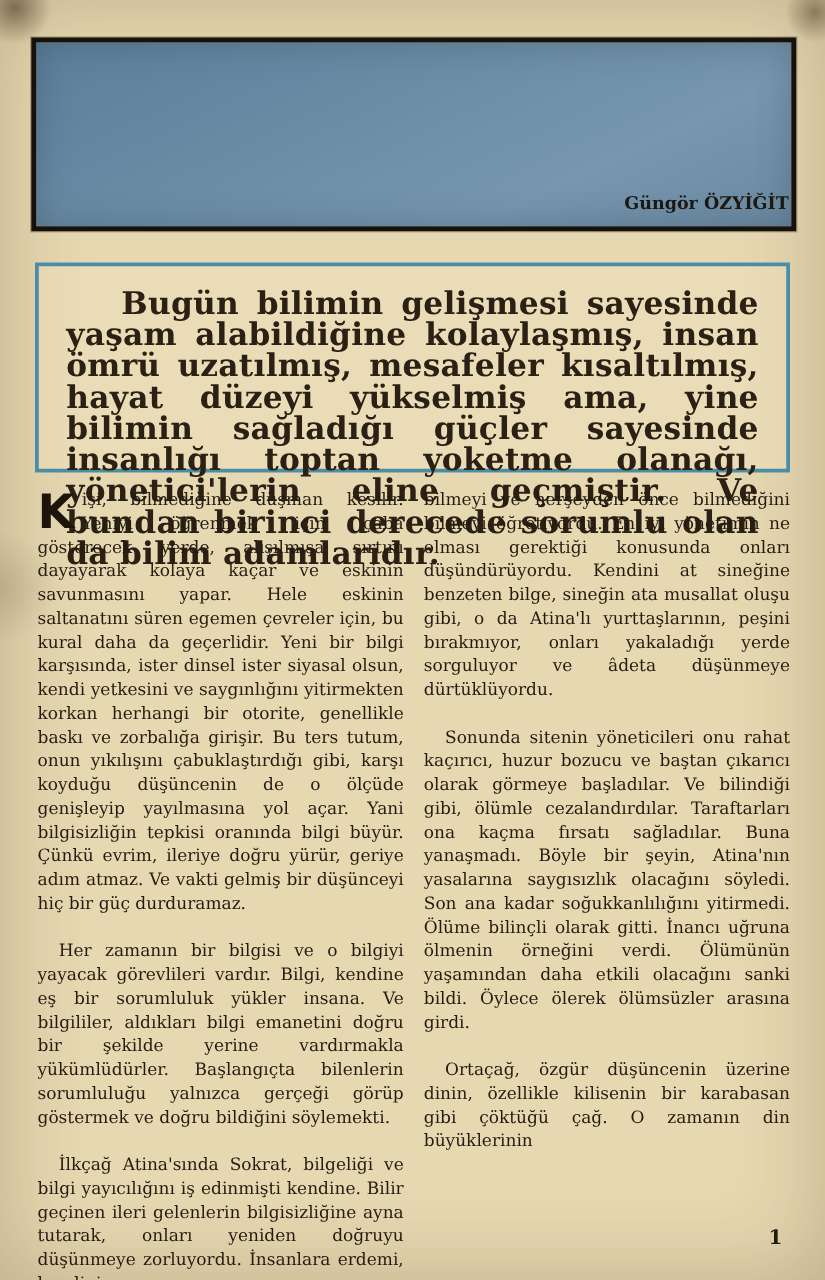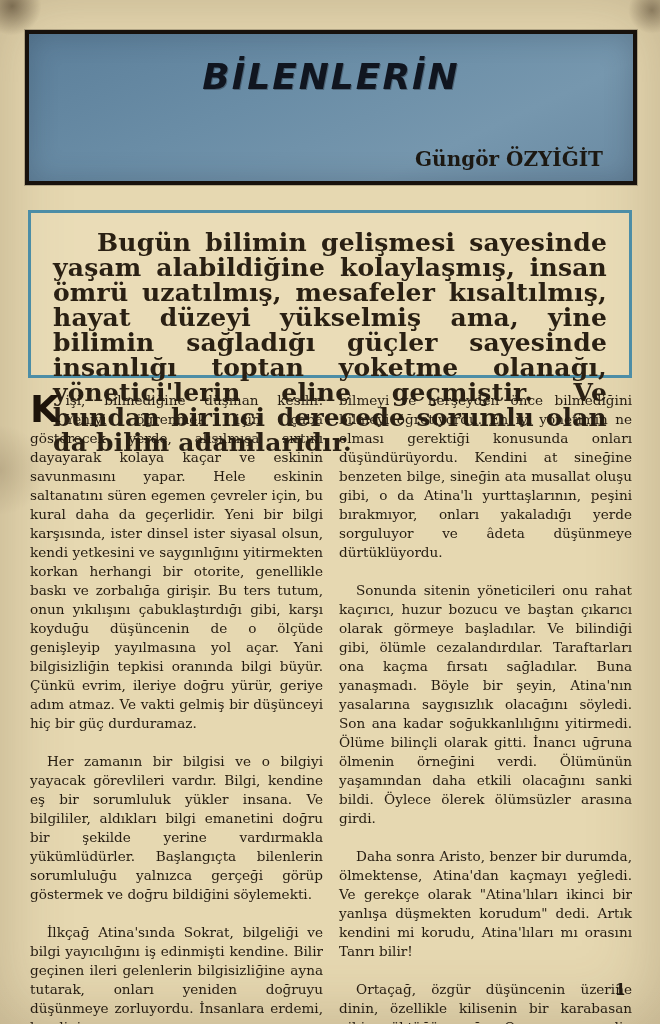--- a/index.html
+++ b/index.html
@@ -33,23 +33,23 @@
   .banner .title-line {
     font-family:"DejaVu Sans", sans-serif;
     font-weight:bold; font-style:italic;
     font-size:36px; letter-spacing:2px;
     color:#10151f;
     text-shadow: 1px 1px 0 rgba(20,25,35,.35);
   }
   .banner .title-line.first { margin-top:22px; }
   .banner .title-line.second { margin-top:17px; }
   .banner .byline {
-    position:absolute; right:30px; bottom:10px;
+    position:absolute; right:2px; bottom:10px;
     font-family:"DejaVu Serif", serif;
-    font-weight:bold; font-size:20px;
+    font-weight:bold; font-size:14px;
     color:#1c1812;
     margin-left:31px;
   }
 
   
   .lead-box {
     position:absolute; left:28px; top:210px;
     width:604px; height:168px;
     box-sizing:border-box;
     border:3px solid #4c8da6;
@@ -96,35 +96,33 @@
     position:absolute; right:34px; top:980px;
     font-weight:bold; font-size:16px; color:#241b10;
   }
 </style>
 </head>
 <body style="background-color: rgb(227, 213, 174);">
 
 <div class="vignette"></div>
 
 <div class="banner" style="border-color: rgb(23, 17, 12);">
-  <div class="title-line first">BİLENLERİN</div>
   <div class="byline">Güngör ÖZYİĞİT</div>
 </div>
 
 <div class="lead-box" style="border-color: rgb(76, 141, 166);">
   <p>Bugün bilimin gelişmesi sayesinde yaşam alabildiğine kolaylaşmış, insan ömrü uzatılmış, mesafeler kısaltılmış, hayat düzeyi yükselmiş ama, yine bilimin sağladığı güçler sayesinde insanlığı toptan yoketme olanağı, yönetici'lerin eline geçmiştir. Ve bundan birinci derecede sorumlu olan da bilim adamlarıdır.</p>
 </div>
 
 <div class="columns">
   <div class="col">
     <p class="opener"><span class="drop-cap">K</span><span>işi, bilmediğine düşman kesilir. Yeniyi öğrenmek için çaba gösterecek yerde, alışılmışa sırtını dayayarak kolaya kaçar ve eskinin savunmasını yapar. Hele eskinin saltanatını süren egemen çevreler için, bu kural daha da geçerlidir. Yeni bir bilgi karşısında, ister dinsel ister siyasal olsun, kendi yetkesini ve saygınlığını yitirmekten korkan herhangi bir otorite, genellikle baskı ve zorbalığa girişir. Bu ters tutum, onun yıkılışını çabuklaştırdığı gibi, karşı koyduğu düşüncenin de o ölçüde genişleyip yayılmasına yol açar. Yani bilgisizliğin tepkisi oranında bilgi büyür. Çünkü evrim, ileriye doğru yürür, geriye adım atmaz. Ve vakti gelmiş bir düşünceyi hiç bir güç durduramaz.</span></p>
     <p>Her zamanın bir bilgisi ve o bilgiyi yayacak görevlileri vardır. Bilgi, kendine eş bir sorumluluk yükler insana. Ve bilgililer, aldıkları bilgi emanetini doğru bir şekilde yerine vardırmakla yükümlüdürler. Başlangıçta bilenlerin sorumluluğu yalnızca gerçeği görüp göstermek ve doğru bildiğini söylemekti.</p>
     <p>İlkçağ Atina'sında Sokrat, bilgeliği ve bilgi yayıcılığını iş edinmişti kendine. Bilir geçinen ileri gelenlerin bilgisizliğine ayna tutarak, onları yeniden doğruyu düşünmeye zorluyordu. İnsanlara erdemi, kendini</p>
   </div>
   <div class="col">
     <p class="opener">bilmeyi ve herşeyden önce bilmediğini bilmeyi öğretiyordu. En iyi yönetimin ne olması gerektiği konusunda onları düşündürüyordu. Kendini at sineğine benzeten bilge, sineğin ata musallat oluşu gibi, o da Atina'lı yurttaşlarının, peşini bırakmıyor, onları yakaladığı yerde sorguluyor ve âdeta düşünmeye dürtüklüyordu.</p>
     <p>Sonunda sitenin yöneticileri onu rahat kaçırıcı, huzur bozucu ve baştan çıkarıcı olarak görmeye başladılar. Ve bilindiği gibi, ölümle cezalandırdılar. Taraftarları ona kaçma fırsatı sağladılar. Buna yanaşmadı. Böyle bir şeyin, Atina'nın yasalarına saygısızlık olacağını söyledi. Son ana kadar soğukkanlılığını yitirmedi. Ölüme bilinçli olarak gitti. İnancı uğruna ölmenin örneğini verdi. Ölümünün yaşamından daha etkili olacağını sanki bildi. Öylece ölerek ölümsüzler arasına girdi.</p>
-    <p>Daha sonra Aristo, benzer bir durumda, ölmektense, Atina'dan kaçmayı yeğledi. Ve gerekçe olarak "Atina'lıları ikinci bir yanlışa düşmekten korudum" dedi. Artık kendini mi korudu, Atina'lıları mı orasını Tanrı bilir!</p>
     <p>Ortaçağ, özgür düşüncenin üzerine dinin, özellikle kilisenin bir karabasan gibi çöktüğü çağ. O zamanın din büyüklerinin</p>
   </div>
 </div>
 
 <div class="page-number">1</div>
 
 </body></html>

